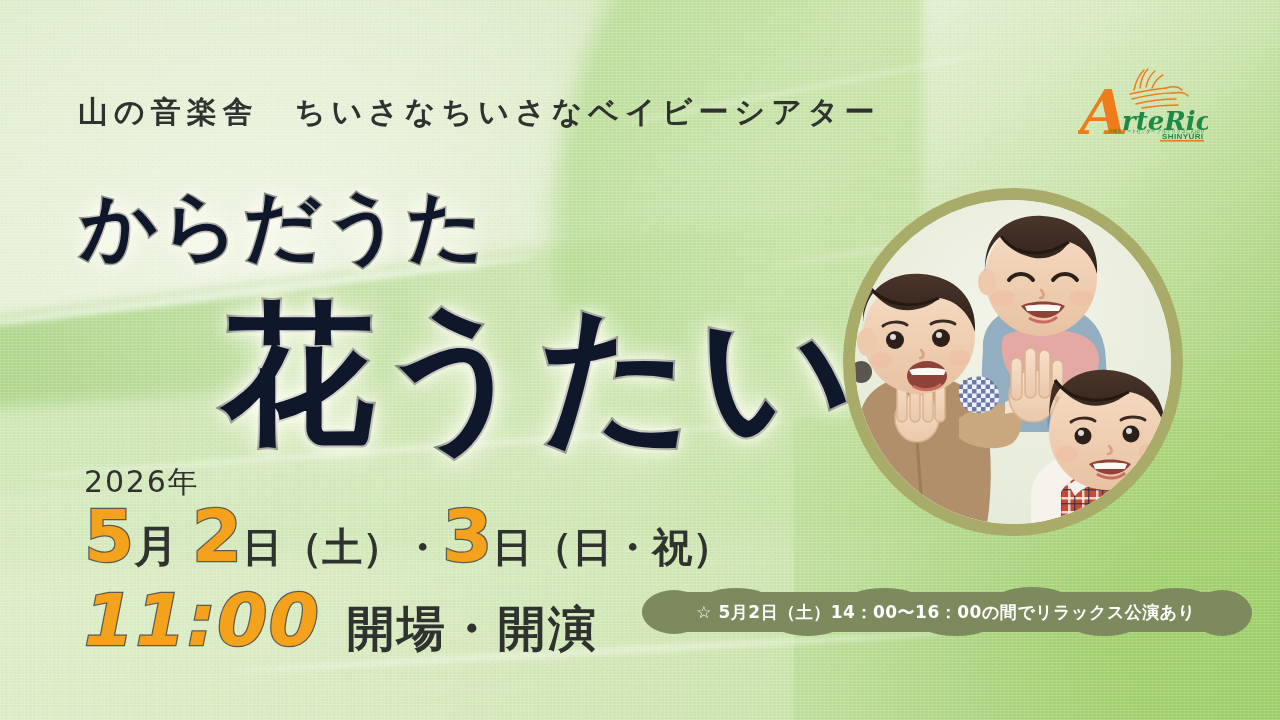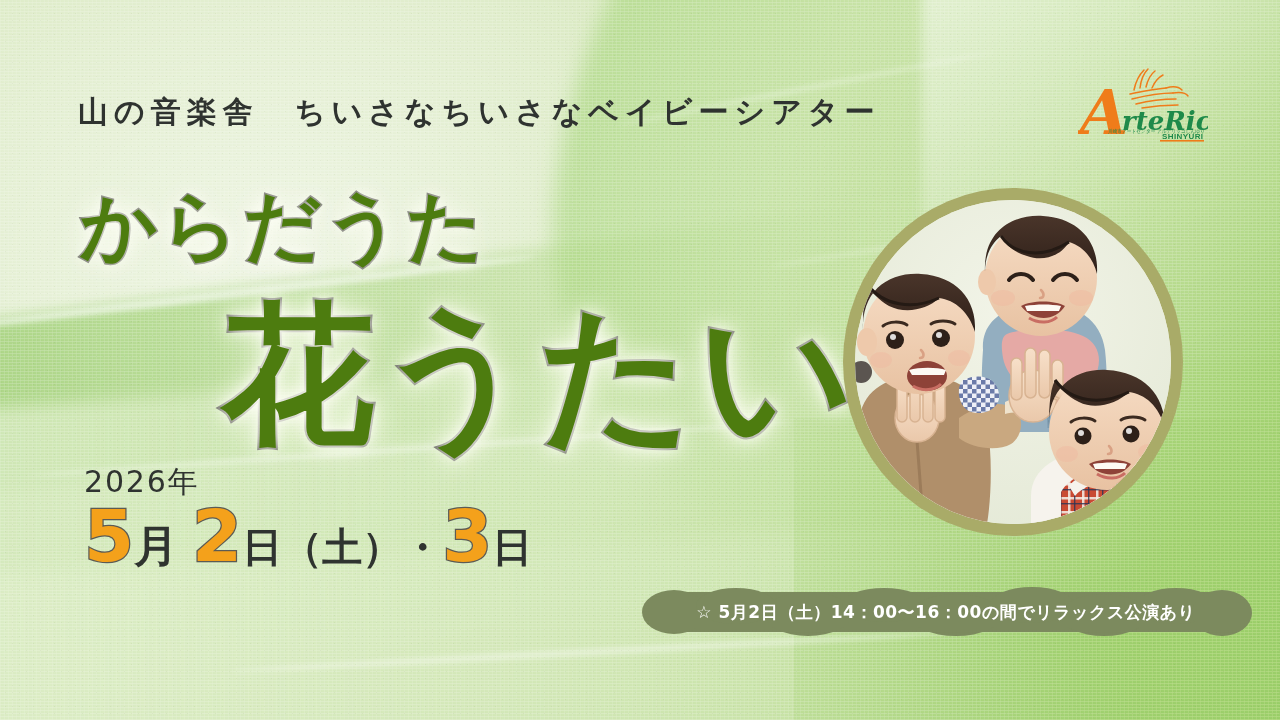--- a/index.html
+++ b/index.html
@@ -75,21 +75,21 @@
   .logo{position:absolute;left:1078px;top:62px;width:130px;height:86px;}
   .logo svg{display:block;width:130px;height:86px;}
   .logo-sub{
     position:absolute;left:1108px;top:129px;width:96px;text-align:center;
     font-size:4.6px;letter-spacing:.02em;color:#1e8a4a;white-space:nowrap;
     transform:scaleY(1.15);
   }
 
   
   .kt{
-    position:absolute;font-weight:800;color:#4d7c0f;
+    position:absolute;font-weight:800;color:#0f172a;
     -webkit-text-stroke:3px #5b5b55;
     paint-order:stroke fill;
     text-shadow:
       0 0 14px rgba(255,255,248,.95),
       0 0 26px rgba(255,255,248,.85),
       0 0 40px rgba(255,255,240,.60);
     white-space:nowrap;
   }
   .title-small{left:80px;top:176px;font-size:76px;letter-spacing:.05em;}
   .title-big{
@@ -208,22 +208,30 @@
   <div class="dateline">
     <span class="num big">5</span>
     <span class="blk">月</span>
     <span class="sp"></span>
     <span class="num big">2</span>
     <span class="blk sm">日</span>
     <span class="blk sm">（土）</span>
     <span class="blk sm">・</span>
     <span class="num big">3</span>
     <span class="blk sm">日</span>
-  </div>
-
+    <span class="blk sm">（日・祝）</span>
+  </div>
+
+  <div class="timeline">
+    <span class="num time">11</span>
+    <span class="num time">:</span>
+    <span class="num time">00</span>
+    <span class="sp-lg"></span>
+    <span class="blk kai">開場・開演</span>
+  </div>
 
   <div class="photo-wrap">
     <div class="photo-ring"></div>
     <div class="photo-inner">
       <svg class="photo-svg" viewBox="0 0 316 324" xmlns="http://www.w3.org/2000/svg">
         <defs>
           <radialGradient id="bgph" cx="50%" cy="35%" r="75%">
             <stop offset="0%" stop-color="#f2f4e8"></stop>
             <stop offset="100%" stop-color="#e4e9d6"></stop>
           </radialGradient>

